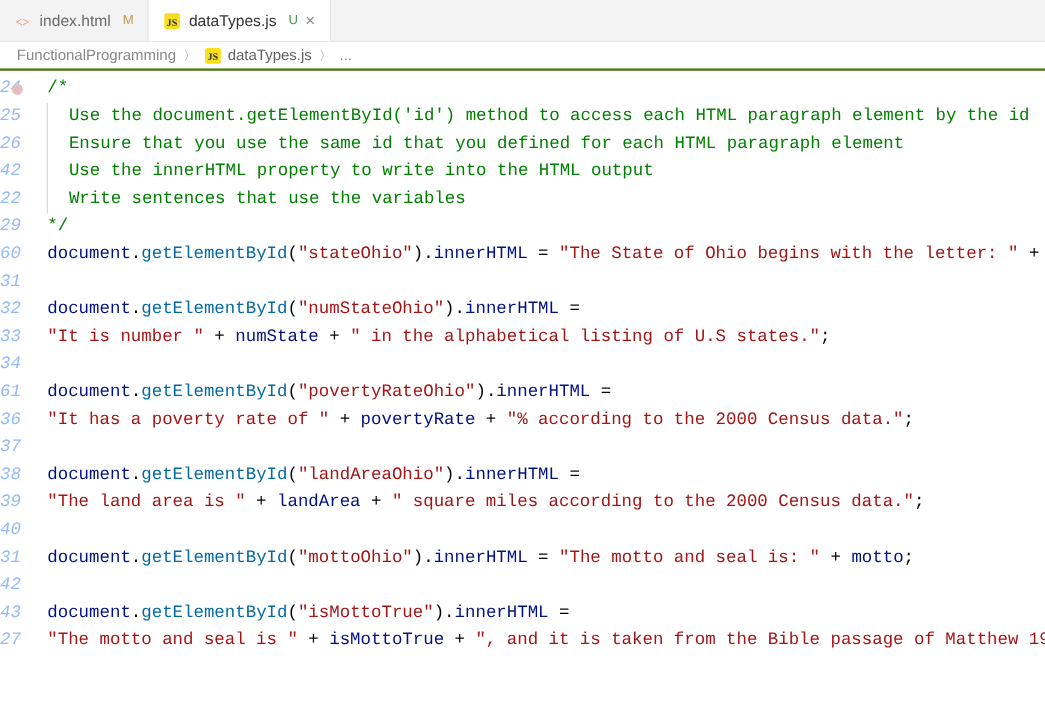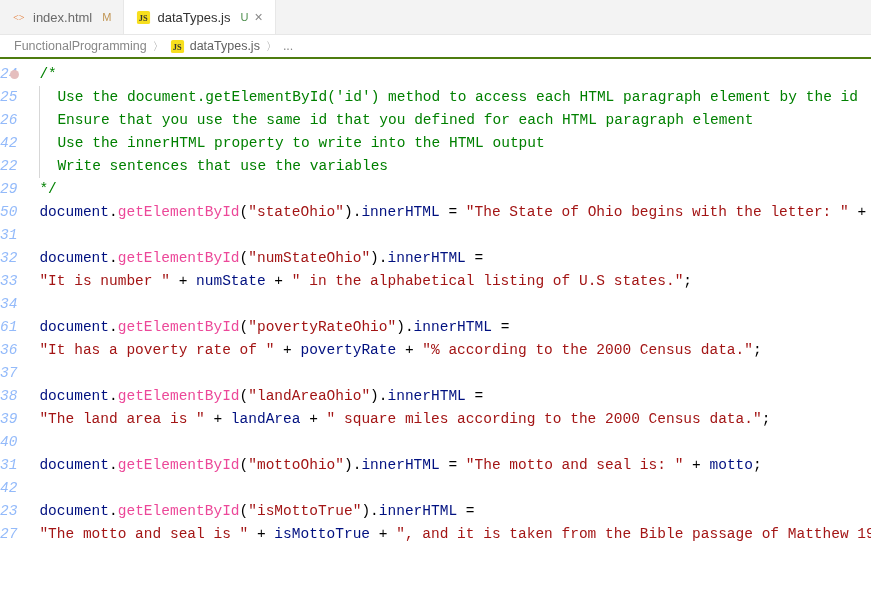--- a/index.html
+++ b/index.html
@@ -85,21 +85,21 @@
   .code .row { height: 23px; }
   .guide {
     display:inline-block;
     width: 18px;
     border-left: 1px solid #d7d7d7;
     height: 23px;
     vertical-align: top;
   }
   .c-comment { color: #008000; }
   .c-obj     { color: #001080; }
-  .c-func    { color: #ec4899; }
+  .c-func    { color: #0369a1; }
   .c-str     { color: #A31515; }
   .c-op      { color: #000000; }
   .c-dot     { color: #000; }
   svg.jsicon { width:15px; height:15px; }
 </style>
 </head>
 <body>
 
 <div class="tabbar">
   <div class="tab">
@@ -140,30 +140,30 @@
 
 <div class="editor">
   <div class="gutter" id="gutter">
       <div class="ln">24</div>
       <div class="dot" style="top: 11px;"></div>
       <div class="ln">25</div>
       <div class="ln">26</div>
       <div class="ln">42</div>
       <div class="ln">22</div>
       <div class="ln">29</div>
-      <div class="ln">50</div>
+      <div class="ln">60</div>
       <div class="ln">31</div>
       <div class="ln">32</div>
       <div class="ln">33</div>
       <div class="ln">34</div>
       <div class="ln">61</div>
       <div class="ln">36</div>
       <div class="ln">37</div>
       <div class="ln">38</div>
       <div class="ln">39</div>
       <div class="ln">40</div>
       <div class="ln">31</div>
       <div class="ln">42</div>
-      <div class="ln">23</div>
+      <div class="ln">43</div>
       <div class="ln">27</div>
     </div>
   <div class="code" id="code"><div class="row"><span class="c-comment">/*</span></div><div class="row"><span class="guide"></span><span class="c-comment">Use the document.getElementById('id') method to access each HTML paragraph element by the id</span></div><div class="row"><span class="guide"></span><span class="c-comment">Ensure that you use the same id that you defined for each HTML paragraph element</span></div><div class="row"><span class="guide"></span><span class="c-comment">Use the innerHTML property to write into the HTML output</span></div><div class="row"><span class="guide"></span><span class="c-comment">Write sentences that use the variables</span></div><div class="row"><span class="c-comment">*/</span></div><div class="row"><span class="c-obj">document</span><span class="c-dot">.</span><span class="c-func">getElementById</span><span class="c-op">(</span><span class="c-str">"stateOhio"</span><span class="c-op">).</span><span class="c-obj">innerHTML</span><span class="c-op"> = </span><span class="c-str">"The State of Ohio begins with the letter: "</span><span class="c-op"> + </span></div><div class="row">&nbsp;</div><div class="row"><span class="c-obj">document</span><span class="c-dot">.</span><span class="c-func">getElementById</span><span class="c-op">(</span><span class="c-str">"numStateOhio"</span><span class="c-op">).</span><span class="c-obj">innerHTML</span><span class="c-op"> = </span></div><div class="row"><span class="c-str">"It is number "</span><span class="c-op"> + </span><span class="c-obj">numState</span><span class="c-op"> + </span><span class="c-str">" in the alphabetical listing of U.S states."</span><span class="c-op">;</span></div><div class="row">&nbsp;</div><div class="row"><span class="c-obj">document</span><span class="c-dot">.</span><span class="c-func">getElementById</span><span class="c-op">(</span><span class="c-str">"povertyRateOhio"</span><span class="c-op">).</span><span class="c-obj">innerHTML</span><span class="c-op"> = </span></div><div class="row"><span class="c-str">"It has a poverty rate of "</span><span class="c-op"> + </span><span class="c-obj">povertyRate</span><span class="c-op"> + </span><span class="c-str">"% according to the 2000 Census data."</span><span class="c-op">;</span></div><div class="row">&nbsp;</div><div class="row"><span class="c-obj">document</span><span class="c-dot">.</span><span class="c-func">getElementById</span><span class="c-op">(</span><span class="c-str">"landAreaOhio"</span><span class="c-op">).</span><span class="c-obj">innerHTML</span><span class="c-op"> = </span></div><div class="row"><span class="c-str">"The land area is "</span><span class="c-op"> + </span><span class="c-obj">landArea</span><span class="c-op"> + </span><span class="c-str">" square miles according to the 2000 Census data."</span><span class="c-op">;</span></div><div class="row">&nbsp;</div><div class="row"><span class="c-obj">document</span><span class="c-dot">.</span><span class="c-func">getElementById</span><span class="c-op">(</span><span class="c-str">"mottoOhio"</span><span class="c-op">).</span><span class="c-obj">innerHTML</span><span class="c-op"> = </span><span class="c-str">"The motto and seal is: "</span><span class="c-op"> + </span><span class="c-obj">motto</span><span class="c-op">;</span></div><div class="row">&nbsp;</div><div class="row"><span class="c-obj">document</span><span class="c-dot">.</span><span class="c-func">getElementById</span><span class="c-op">(</span><span class="c-str">"isMottoTrue"</span><span class="c-op">).</span><span class="c-obj">innerHTML</span><span class="c-op"> = </span></div><div class="row"><span class="c-str">"The motto and seal is "</span><span class="c-op"> + </span><span class="c-obj">isMottoTrue</span><span class="c-op"> + </span><span class="c-str">", and it is taken from the Bible passage of Matthew 19:26"</span></div></div>
 </div>
 
 </body></html>

